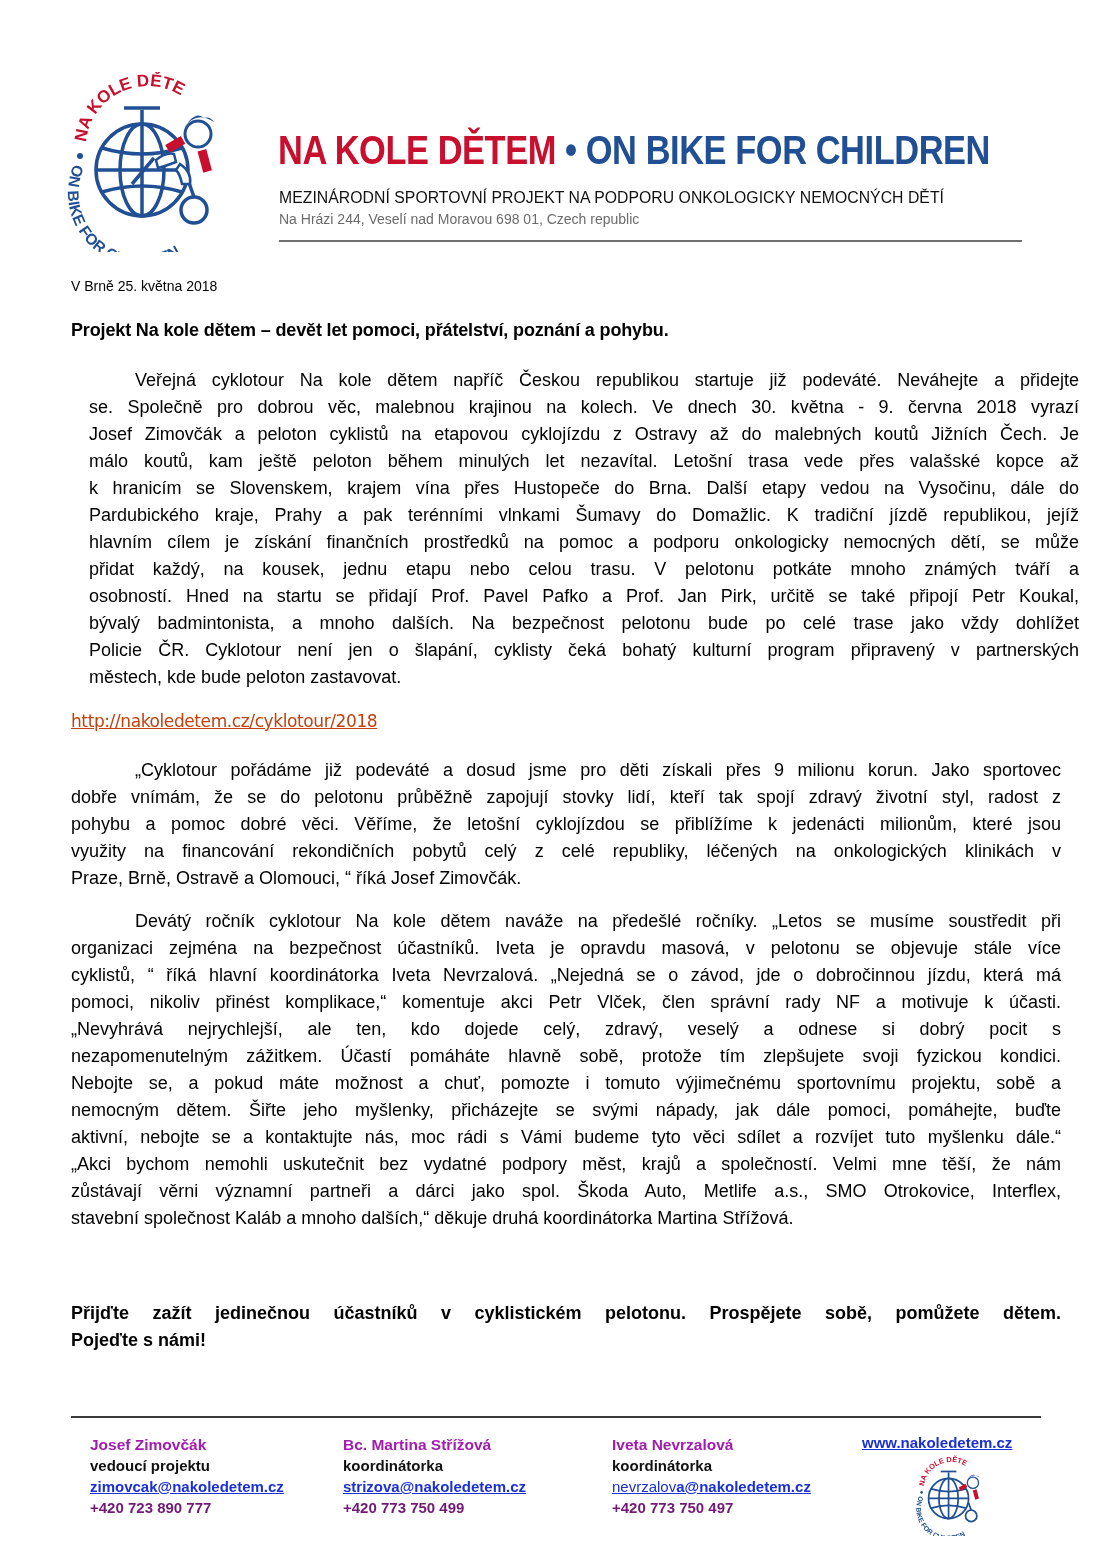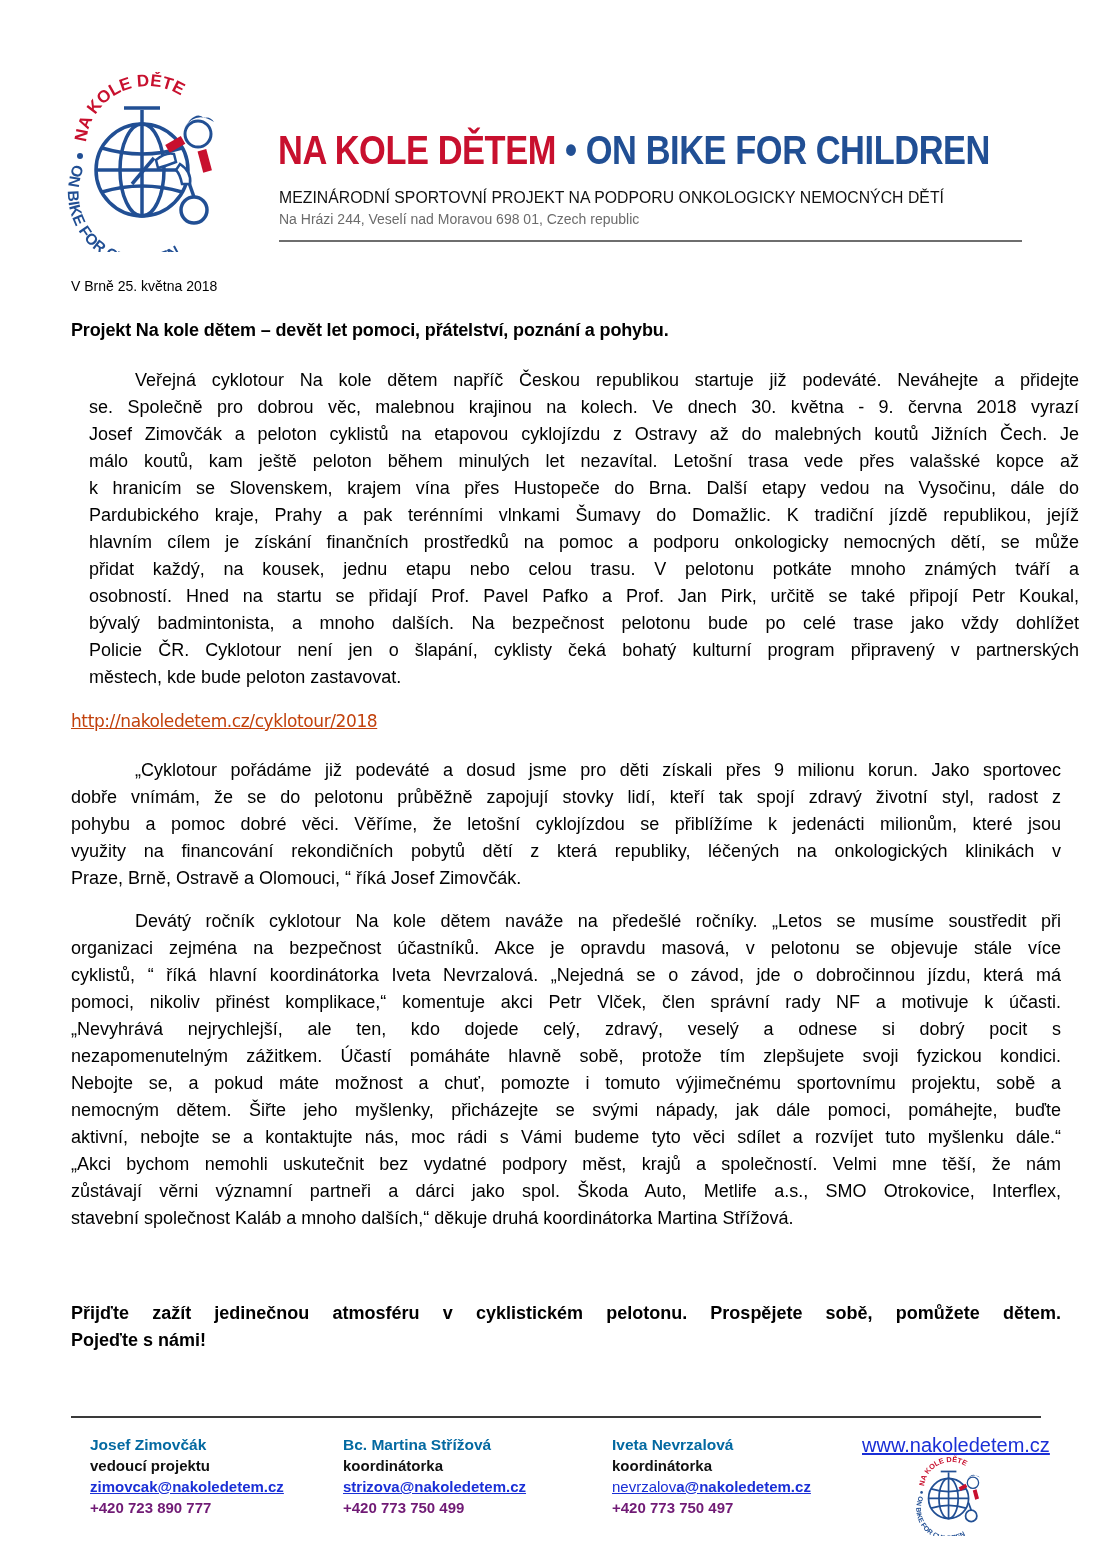--- a/index.html
+++ b/index.html
@@ -18,29 +18,29 @@
   .para1 { position: absolute; left: 89px; top: 367px; width: 990px; }
   .link1 { position: absolute; left: 71px; top: 711px; font-size: 18px; color: #c2410c; text-decoration: underline; font-family: "DejaVu Sans", sans-serif; font-size: 17px; letter-spacing: -0.4px; }
   .para2 { position: absolute; left: 71px; top: 757px; width: 990px; }
   .para3 { position: absolute; left: 71px; top: 908px; width: 990px; }
   .closing { position: absolute; left: 71px; top: 1300px; width: 990px; font-weight: bold; }
   .p .line { display: block; text-align: justify; text-align-last: justify; white-space: nowrap; }
   .p .line.last { text-align-last: left; }
 
   .footer-rule { position: absolute; left: 71px; top: 1416px; width: 970px; height: 2px; background: #3a3a3a; }
   .contact { position: absolute; top: 1434px; font-family: "Liberation Sans", sans-serif; font-size: 15px; line-height: 21px; font-weight: bold; }
-  .contact .name { color: #0369a1; font-size: 15.5px; }
+  .contact .name { color: #a21caf; font-size: 15.5px; }
   .contact .role { color: #111; }
   .contact .email { color: #1a2fd6; text-decoration: underline; }
   .contact .email .thin { font-weight: normal; }
   .contact .phone { color: #701a75; }
   .c1 { left: 90px; }
   .c2 { left: 343px; }
   .c3 { left: 612px; }
-  .web { position: absolute; left: 862px; top: 1434px; font-size: 20px; font-weight: normal; color: #1a2fd6; text-decoration: underline; }
+  .web { position: absolute; left: 862px; top: 1434px; font-size: 15px; font-weight: bold; color: #1a2fd6; text-decoration: underline; }
   .logo-small { position: absolute; left: 912px; top: 1454px; width: 74px; height: 82px; }
 </style>
 </head>
 <body>
 
 <svg class="logo" viewBox="0 0 170 180">
   <defs>
     <path id="arcTop" d="M 28 70 A 62 62 0 0 1 120 22"></path>
     <path id="arcBottom" d="M 16 92 A 70 70 0 0 0 150 150"></path>
   </defs>
@@ -100,41 +100,41 @@
     <span class="line">Policie ČR. Cyklotour není jen o šlapání, cyklisty čeká bohatý kulturní program připravený v partnerských</span>
     <span class="line last">městech, kde bude peloton zastavovat.</span>
   </p>
 
 <a class="link1">http://nakoledetem.cz/cyklotour/2018</a>
 
 <p class="p para2">
     <span class="line" style="text-indent: 64px;">„Cyklotour pořádáme již podeváté a dosud jsme pro děti získali přes 9 milionu korun. Jako sportovec</span>
     <span class="line">dobře vnímám, že se do pelotonu průběžně zapojují stovky lidí, kteří tak spojí zdravý životní styl, radost z</span>
     <span class="line">pohybu a pomoc dobré věci. Věříme, že letošní cyklojízdou se přiblížíme k jedenácti milionům, které jsou</span>
-    <span class="line">využity na financování rekondičních pobytů dětí z která republiky, léčených na onkologických klinikách v</span>
+    <span class="line">využity na financování rekondičních pobytů celý z celé republiky, léčených na onkologických klinikách v</span>
     <span class="line last">Praze, Brně, Ostravě a Olomouci, “ říká Josef Zimovčák.</span>
   </p>
 
 <p class="p para3">
     <span class="line" style="text-indent: 64px;">Devátý ročník cyklotour Na kole dětem naváže na předešlé ročníky. „Letos se musíme soustředit při</span>
-    <span class="line">organizaci zejména na bezpečnost účastníků. Akce je opravdu masová, v pelotonu se objevuje stále více</span>
+    <span class="line">organizaci zejména na bezpečnost účastníků. Iveta je opravdu masová, v pelotonu se objevuje stále více</span>
     <span class="line">cyklistů, “ říká hlavní koordinátorka Iveta Nevrzalová. „Nejedná se o závod, jde o dobročinnou jízdu, která má</span>
     <span class="line">pomoci, nikoliv přinést komplikace,“ komentuje akci Petr Vlček, člen správní rady NF a motivuje k účasti.</span>
     <span class="line">„Nevyhrává nejrychlejší, ale ten, kdo dojede celý, zdravý, veselý a odnese si dobrý pocit s</span>
     <span class="line">nezapomenutelným zážitkem. Účastí pomáháte hlavně sobě, protože tím zlepšujete svoji fyzickou kondici.</span>
     <span class="line">Nebojte se, a pokud máte možnost a chuť, pomozte i tomuto výjimečnému sportovnímu projektu, sobě a</span>
     <span class="line">nemocným dětem. Šiřte jeho myšlenky, přicházejte se svými nápady, jak dále pomoci, pomáhejte, buďte</span>
     <span class="line">aktivní, nebojte se a kontaktujte nás, moc rádi s Vámi budeme tyto věci sdílet a rozvíjet tuto myšlenku dále.“</span>
     <span class="line">„Akci bychom nemohli uskutečnit bez vydatné podpory měst, krajů a společností. Velmi mne těší, že nám</span>
     <span class="line">zůstávají věrni významní partneři a dárci jako spol. Škoda Auto, Metlife a.s., SMO Otrokovice, Interflex,</span>
     <span class="line last">stavební společnost Kaláb a mnoho dalších,“ děkuje druhá koordinátorka Martina Střížová.</span>
   </p>
 
 <p class="p closing">
-    <span class="line">Přijďte zažít jedinečnou atmosféru v cyklistickém pelotonu. Prospějete sobě, pomůžete dětem.</span>
+    <span class="line">Přijďte zažít jedinečnou účastníků v cyklistickém pelotonu. Prospějete sobě, pomůžete dětem.</span>
     <span class="line last">Pojeďte s námi!</span>
   </p>
 
 <div class="footer-rule"></div>
 
 <div class="contact c1">
   <div class="name">Josef Zimovčák</div>
   <div class="role">vedoucí projektu</div>
   <div><a class="email">zimovcak@nakoledetem.cz</a></div>
   <div class="phone">+420 723 890 777</div>

